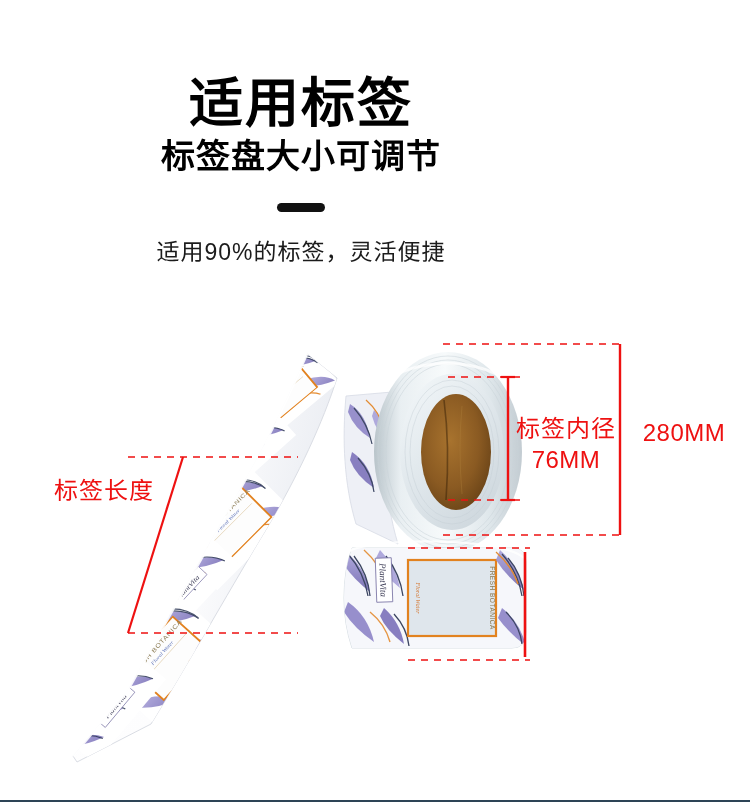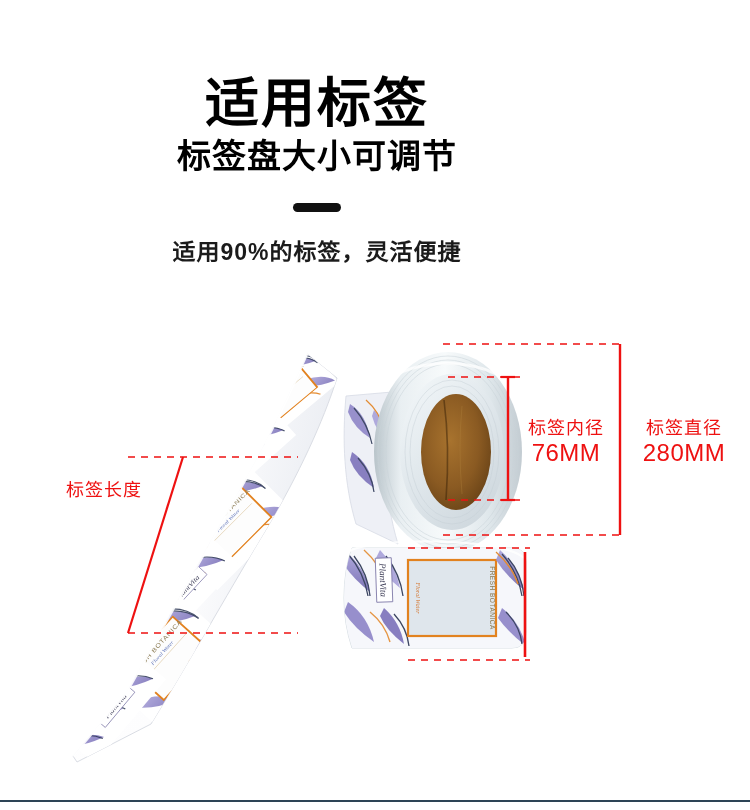--- a/index.html
+++ b/index.html
@@ -13,21 +13,21 @@
     width: 750px;
     height: 810px;
     background: #ffffff;
     overflow: hidden;
     font-family: "Liberation Sans", "DejaVu Sans", sans-serif;
   }
 
   
   .header-block {
     position: absolute;
-    top: 0; left: 16px;
+    top: 0; left: 0;
     width: 602px;
     text-align: center;
   }
   .headline-1 {
     margin: 0;
     padding-top: 74px;
     font-size: 54px;
     line-height: 1.08;
     font-weight: 700;
     color: #000000;
@@ -46,21 +46,21 @@
     width: 48px;
     height: 9px;
     border-radius: 5px;
     background: #111111;
     margin: 28px auto 0 auto;
   }
   .subtitle {
     margin: 0;
     padding-top: 21px;
     font-size: 23px;
-    font-weight: 700;
+    font-weight: 400;
     color: #1b1b1b;
     letter-spacing: 1px;
   }
 
   
   .stage {
     position: absolute;
     top: 330px; left: 0;
     width: 750px;
     height: 460px;
@@ -103,23 +103,24 @@
 
   .ann-label {
     position: absolute;
     color: #ee1111;
     text-align: center;
     line-height: 1.12;
     white-space: nowrap;
   }
   .ann-label .ann-name {
     display: block;
-    font-size: 18px;
+    font-size: 24px;
     font-weight: 400;
     letter-spacing: 1px;
+    font-family: Liberation Mono, monospace;
   }
   .ann-label .ann-value {
     display: block;
     font-size: 24px;
     font-weight: 400;
     letter-spacing: 0.5px;
     margin-top: 2px;
   }
 
   #ann-length  { left: 24px;   top: 150px; width: 160px; }
@@ -490,21 +491,20 @@
       <div class="ann-label" id="ann-length">
         <span class="ann-name">标签长度</span>
       </div>
 
       <div class="ann-label" id="ann-inner">
         <span class="ann-name">标签内径</span>
         <span class="ann-value">76MM</span>
       </div>
 
       <div class="ann-label" id="ann-outer">
-        <span class="ann-name">标签直径</span>
         <span class="ann-value">280MM</span>
       </div>
 
     </div>
   </div>
 
   <div class="bottom-rule"></div>
 </div>
 
 </body></html>

